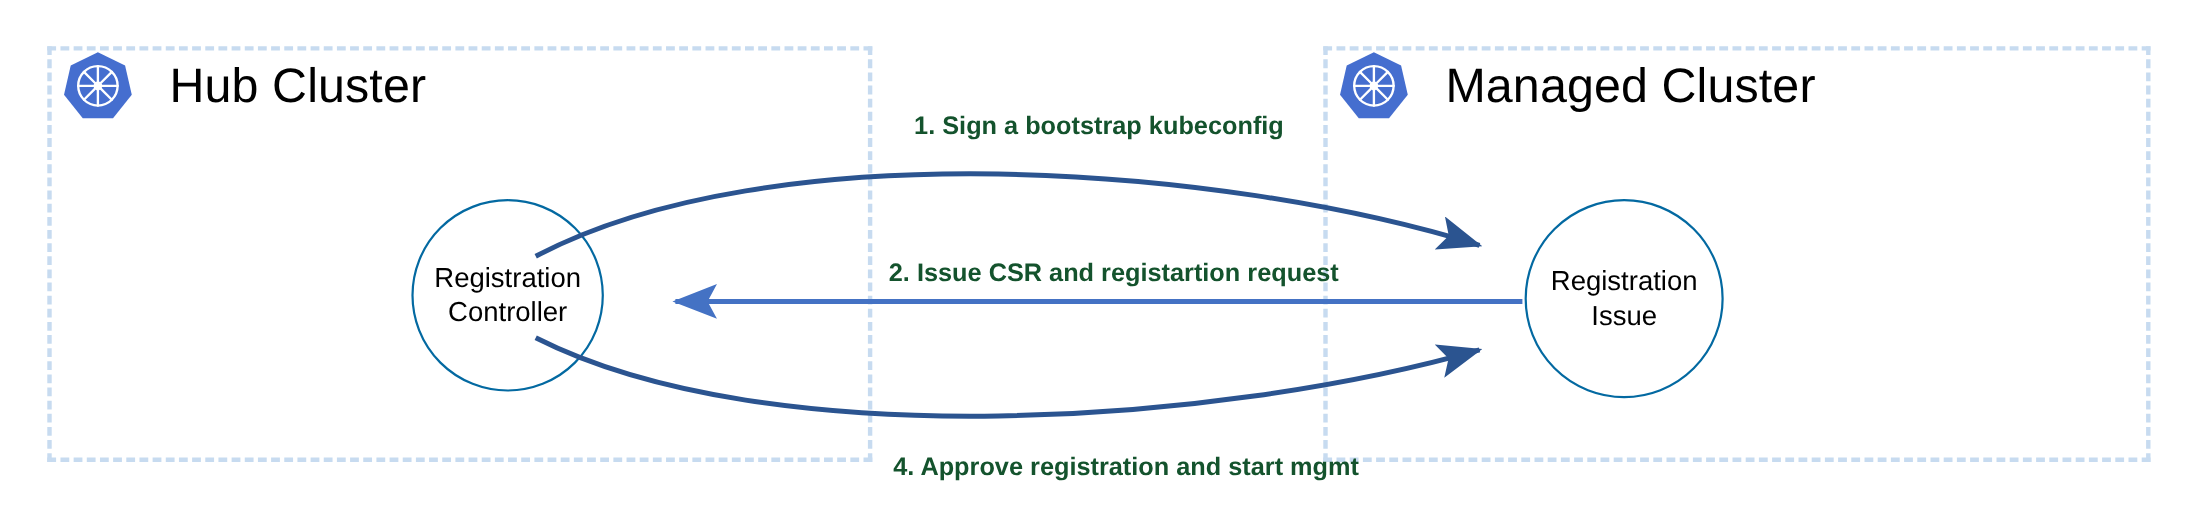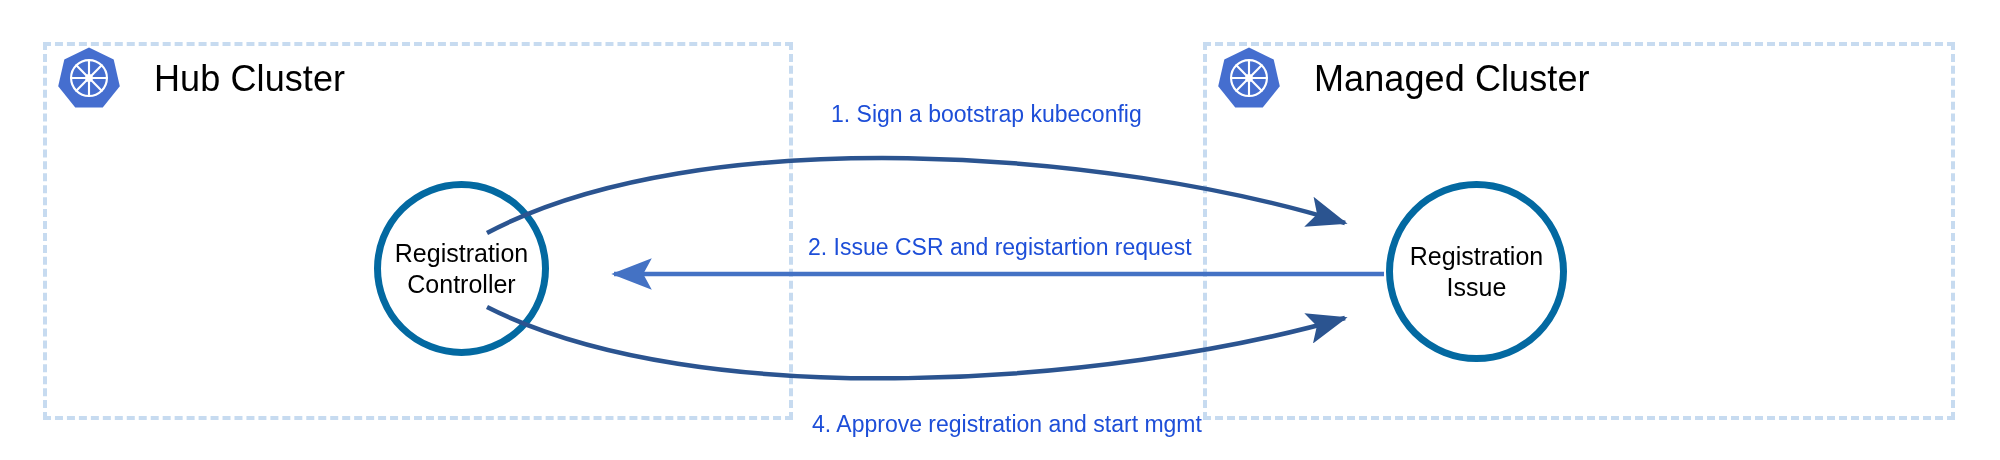--- a/index.html
+++ b/index.html
@@ -36,31 +36,31 @@
     align-items: center;
     gap: 34px;
     white-space: nowrap;
   }
   #hub-header     { left: 58px;   top: 46px; }
   #managed-header { left: 1218px; top: 46px; }
 
   .k8s-logo { width: 62px; height: 66px; display: block; flex: 0 0 auto; }
 
   .cluster-title {
-    font-size: 36px;
+    font-size: 44px;
     font-weight: 400;
     color: #000000;
     line-height: 1;
     letter-spacing: 0.1px;
   }
 
   
   .node-circle {
     position: absolute;
-    border: 7px solid #0369a1;
+    border: 2px solid #0369a1;
     border-radius: 50%;
     box-sizing: border-box;
     display: flex;
     flex-direction: column;
     align-items: center;
     justify-content: center;
     background: transparent;
     text-align: center;
   }
   #registration-controller { left: 374px;  top: 181px; width: 175px; height: 175px; }
@@ -79,23 +79,24 @@
     left: 0; top: 0;
     width: 2000px;
     height: 460px;
     pointer-events: none;
   }
 
   
   .flow-label {
     position: absolute;
     font-size: 23px;
-    color: #1d4ed8;
+    color: #14532d;
     white-space: nowrap;
     line-height: 1;
+    font-weight: bold;
   }
   #flow-label-1 { left: 831px; top: 103px; }
   #flow-label-2 { left: 808px; top: 236px; }
   #flow-label-3 { left: 812px; top: 413px; }
 </style>
 </head>
 <body>
 
 <div id="canvas">
 

